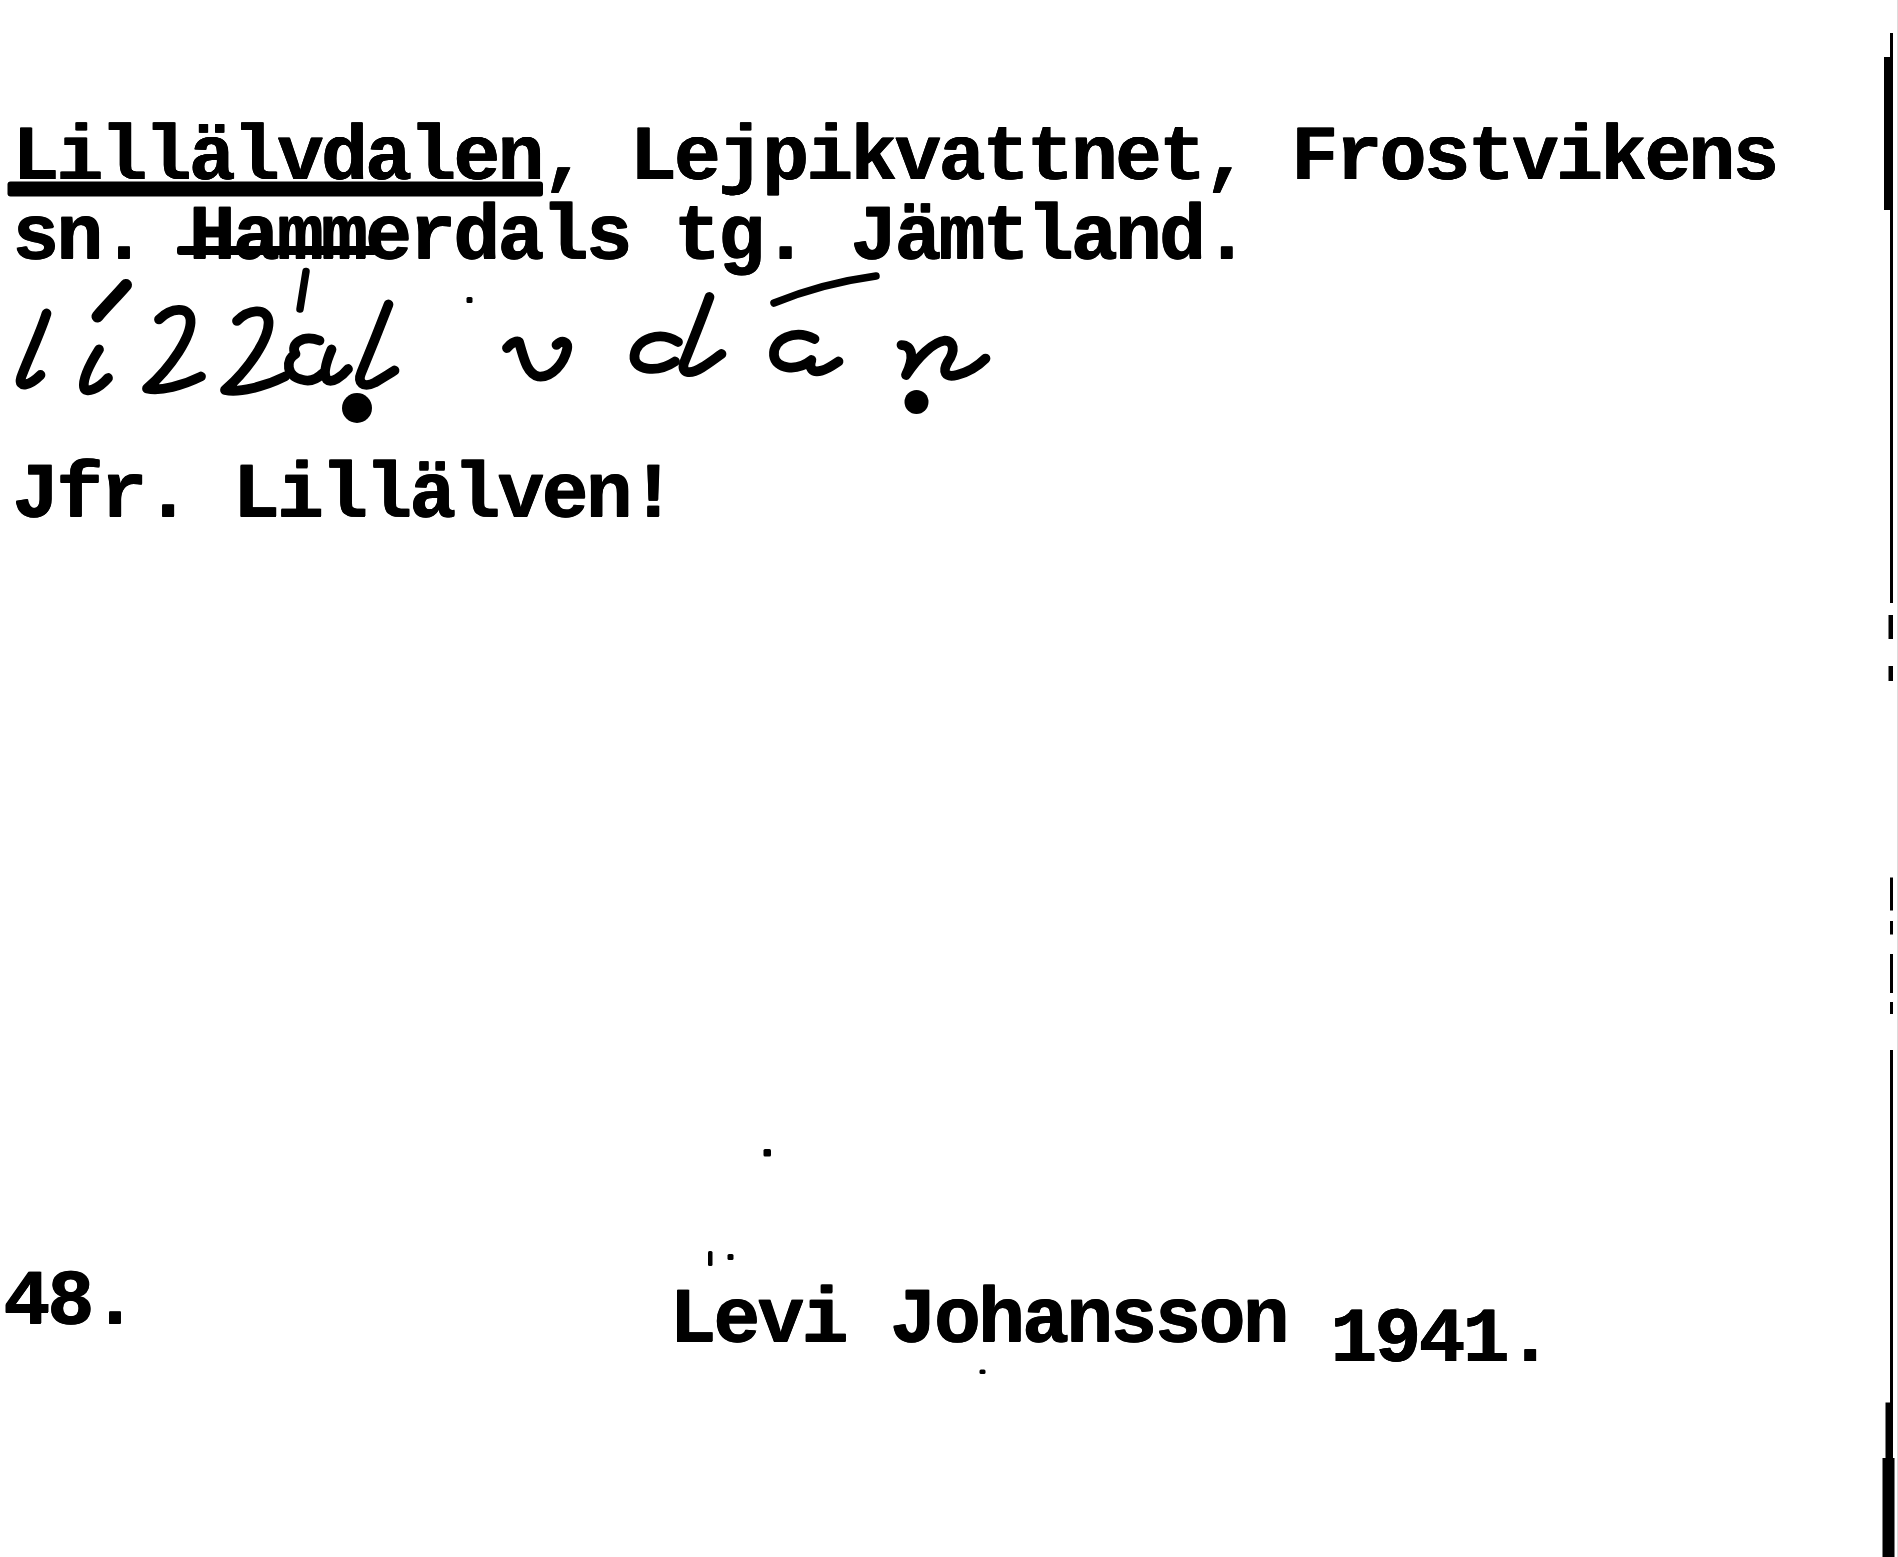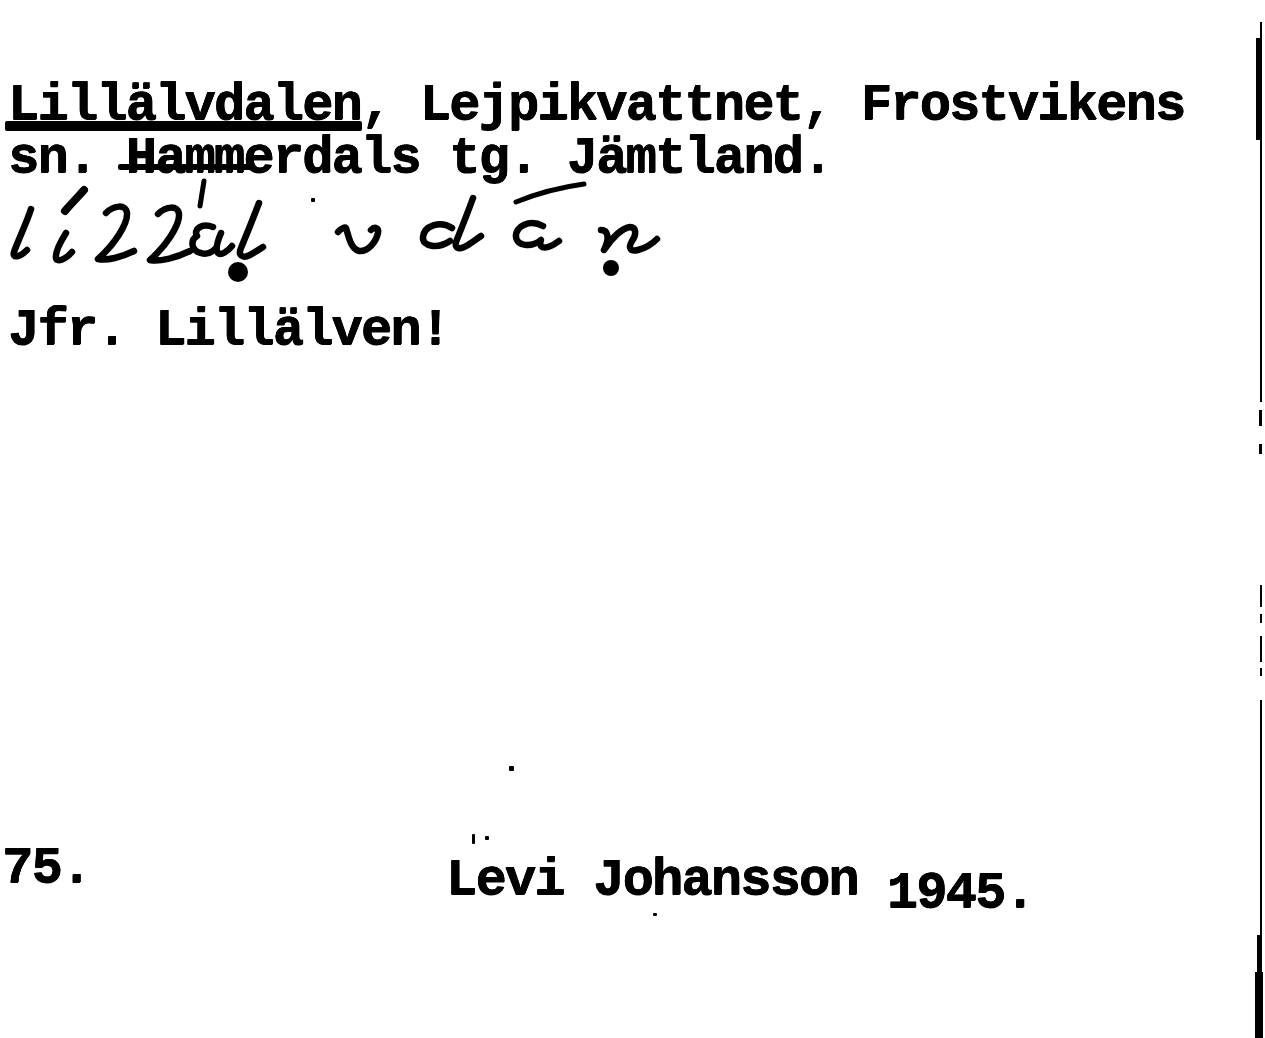--- a/index.html
+++ b/index.html
@@ -74,22 +74,22 @@
       <path d="M601 230 C608 230 610 238 604 250 C612 238 622 228 630 227 C636 227 637 234 632 241 C628 248 630 252 638 250 C646 248 653 243 657 239"></path>
     </g>
     <g fill="#000" stroke="none">
       <circle cx="238" cy="272" r="10"></circle>
       <circle cx="611" cy="268" r="8"></circle>
     </g>
   </svg>
 
   <div class="typeline jfr">Jfr. Lillälven!</div>
 
-  <div class="typeline num">75.</div>
-  <div class="typeline sig"><span>Levi Johansson</span><span class="year">1945.</span></div>
+  <div class="typeline num">48.</div>
+  <div class="typeline sig"><span>Levi Johansson</span><span class="year">1941.</span></div>
 
   <div class="edge" style="left:1260px; top:22px;  width:2px; height:380px;"></div>
   <div class="edge" style="left:1256px; top:38px;  width:6px; height:102px;"></div>
   <div class="edge" style="left:1259px; top:410px; width:3px; height:16px;"></div>
   <div class="edge" style="left:1259px; top:444px; width:3px; height:10px;"></div>
   <div class="edge" style="left:1260px; top:585px; width:2px; height:22px;"></div>
   <div class="edge" style="left:1260px; top:614px; width:2px; height:9px;"></div>
   <div class="edge" style="left:1260px; top:636px; width:2px; height:26px;"></div>
   <div class="edge" style="left:1260px; top:668px; width:2px; height:8px;"></div>
   <div class="edge" style="left:1260px; top:700px; width:2px; height:338px;"></div>

